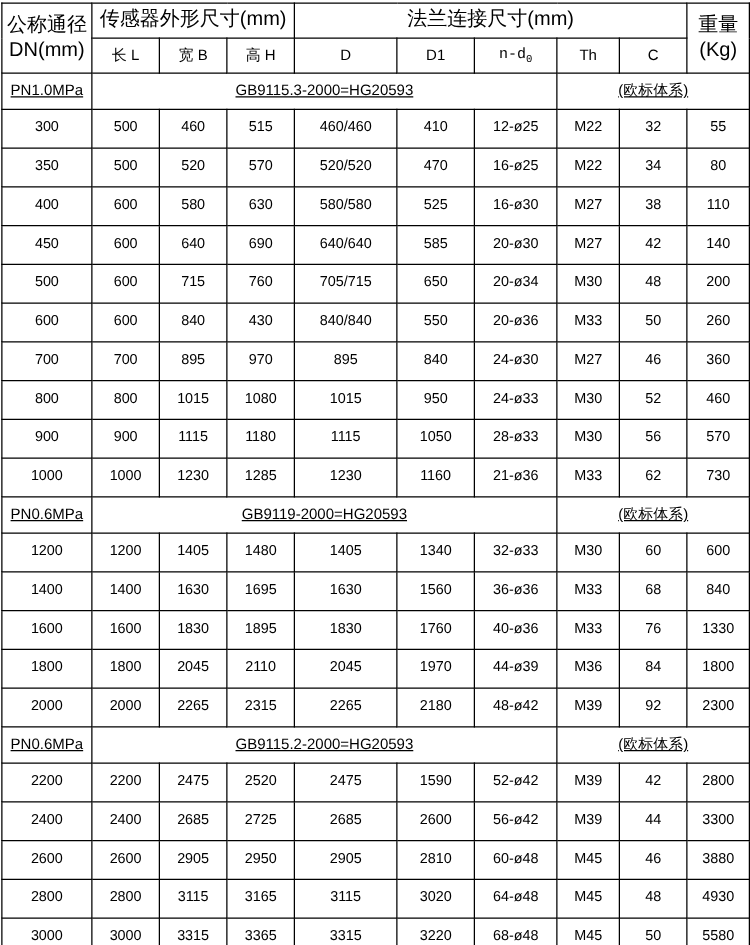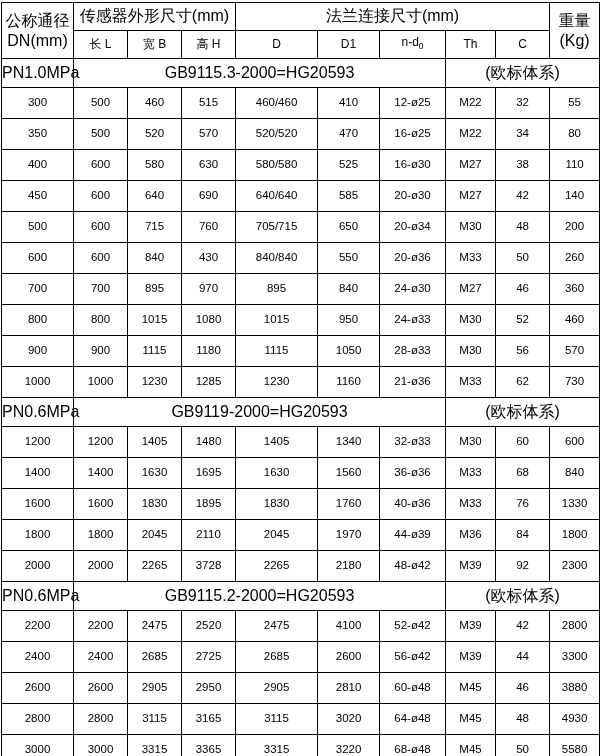--- a/index.html
+++ b/index.html
@@ -41,21 +41,22 @@
   tr.head-row-2 td {
     height: 27px;
     font-size: 12px;
   }
   tr.data-row td {
     height: 30px;
     font-size: 11.5px;
   }
   tr.section-row td {
     height: 28px;
-    font-size: 16px;
+    font-size: 12px;
+    text-decoration: underline;
   }
   td.sec-left {
     text-align: left;
     padding-left: 7px;
   }
   td.sec-mid {
     text-align: left;
     padding-left: 6px;
     margin-top: 40px;
   }
@@ -64,21 +65,21 @@
     padding-right: 7px;
   }
   .two-line {
     display: block;
     line-height: 1.25;
   }
   .sub {
     font-size: 8.5px;
     vertical-align: sub;
   }
-  .nowrap { white-space: nowrap; }
+  .nowrap { white-space: nowrap; font-family: Liberation Mono, monospace; }
 </style>
 </head>
 <body>
 
 <div id="page">
   <table class="spec">
     <colgroup>
       <col style="width:72px">
       <col style="width:54px">
       <col style="width:54px">
@@ -290,40 +291,40 @@
           <td>1970</td>
           <td>44-ø39</td>
           <td>M36</td>
           <td>84</td>
           <td>1800</td>
         </tr>
         <tr class="data-row">
           <td>2000</td>
           <td>2000</td>
           <td>2265</td>
-          <td>3728</td>
+          <td>2315</td>
           <td>2265</td>
           <td>2180</td>
           <td>48-ø42</td>
           <td>M39</td>
           <td>92</td>
           <td>2300</td>
         </tr>
         <tr class="section-row">
           <td class="sec-left">PN0.6MPa</td>
           <td class="sec-mid" colspan="6">GB9115.2-2000=HG20593</td>
           <td class="sec-right" colspan="3">(欧标体系)</td>
         </tr>
         <tr class="data-row">
           <td>2200</td>
           <td>2200</td>
           <td>2475</td>
           <td>2520</td>
           <td>2475</td>
-          <td>4100</td>
+          <td>1590</td>
           <td>52-ø42</td>
           <td>M39</td>
           <td>42</td>
           <td>2800</td>
         </tr>
         <tr class="data-row">
           <td>2400</td>
           <td>2400</td>
           <td>2685</td>
           <td>2725</td>

